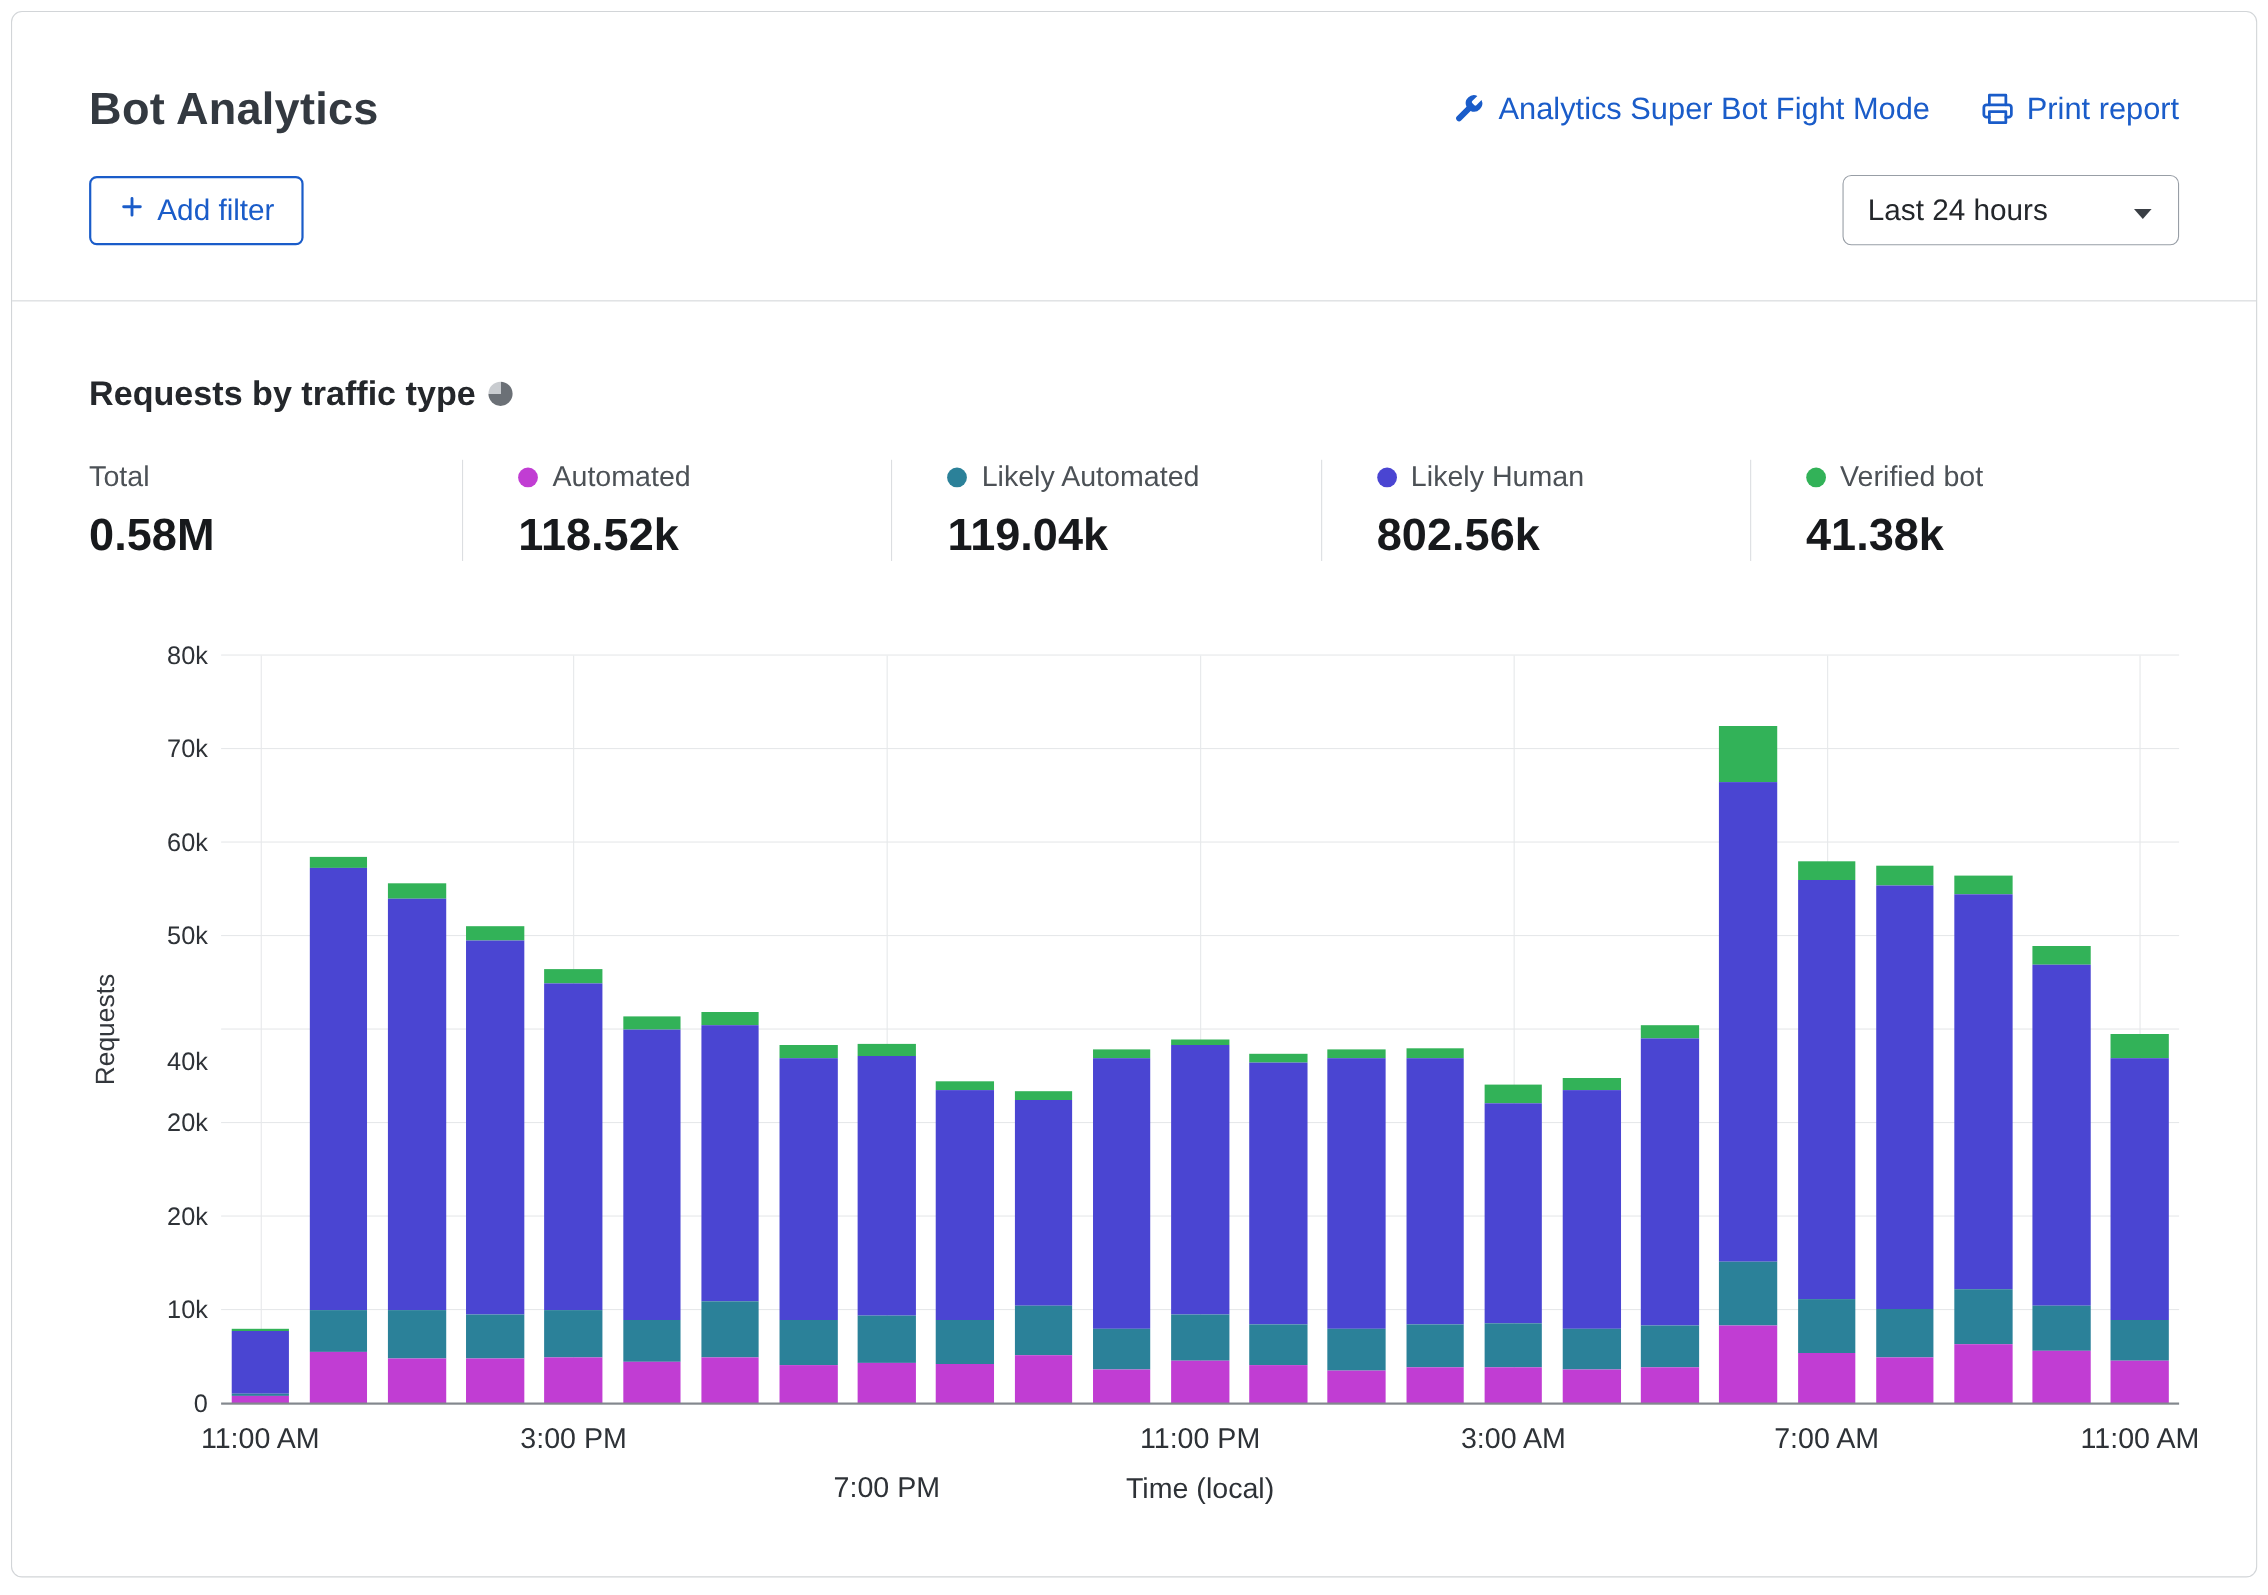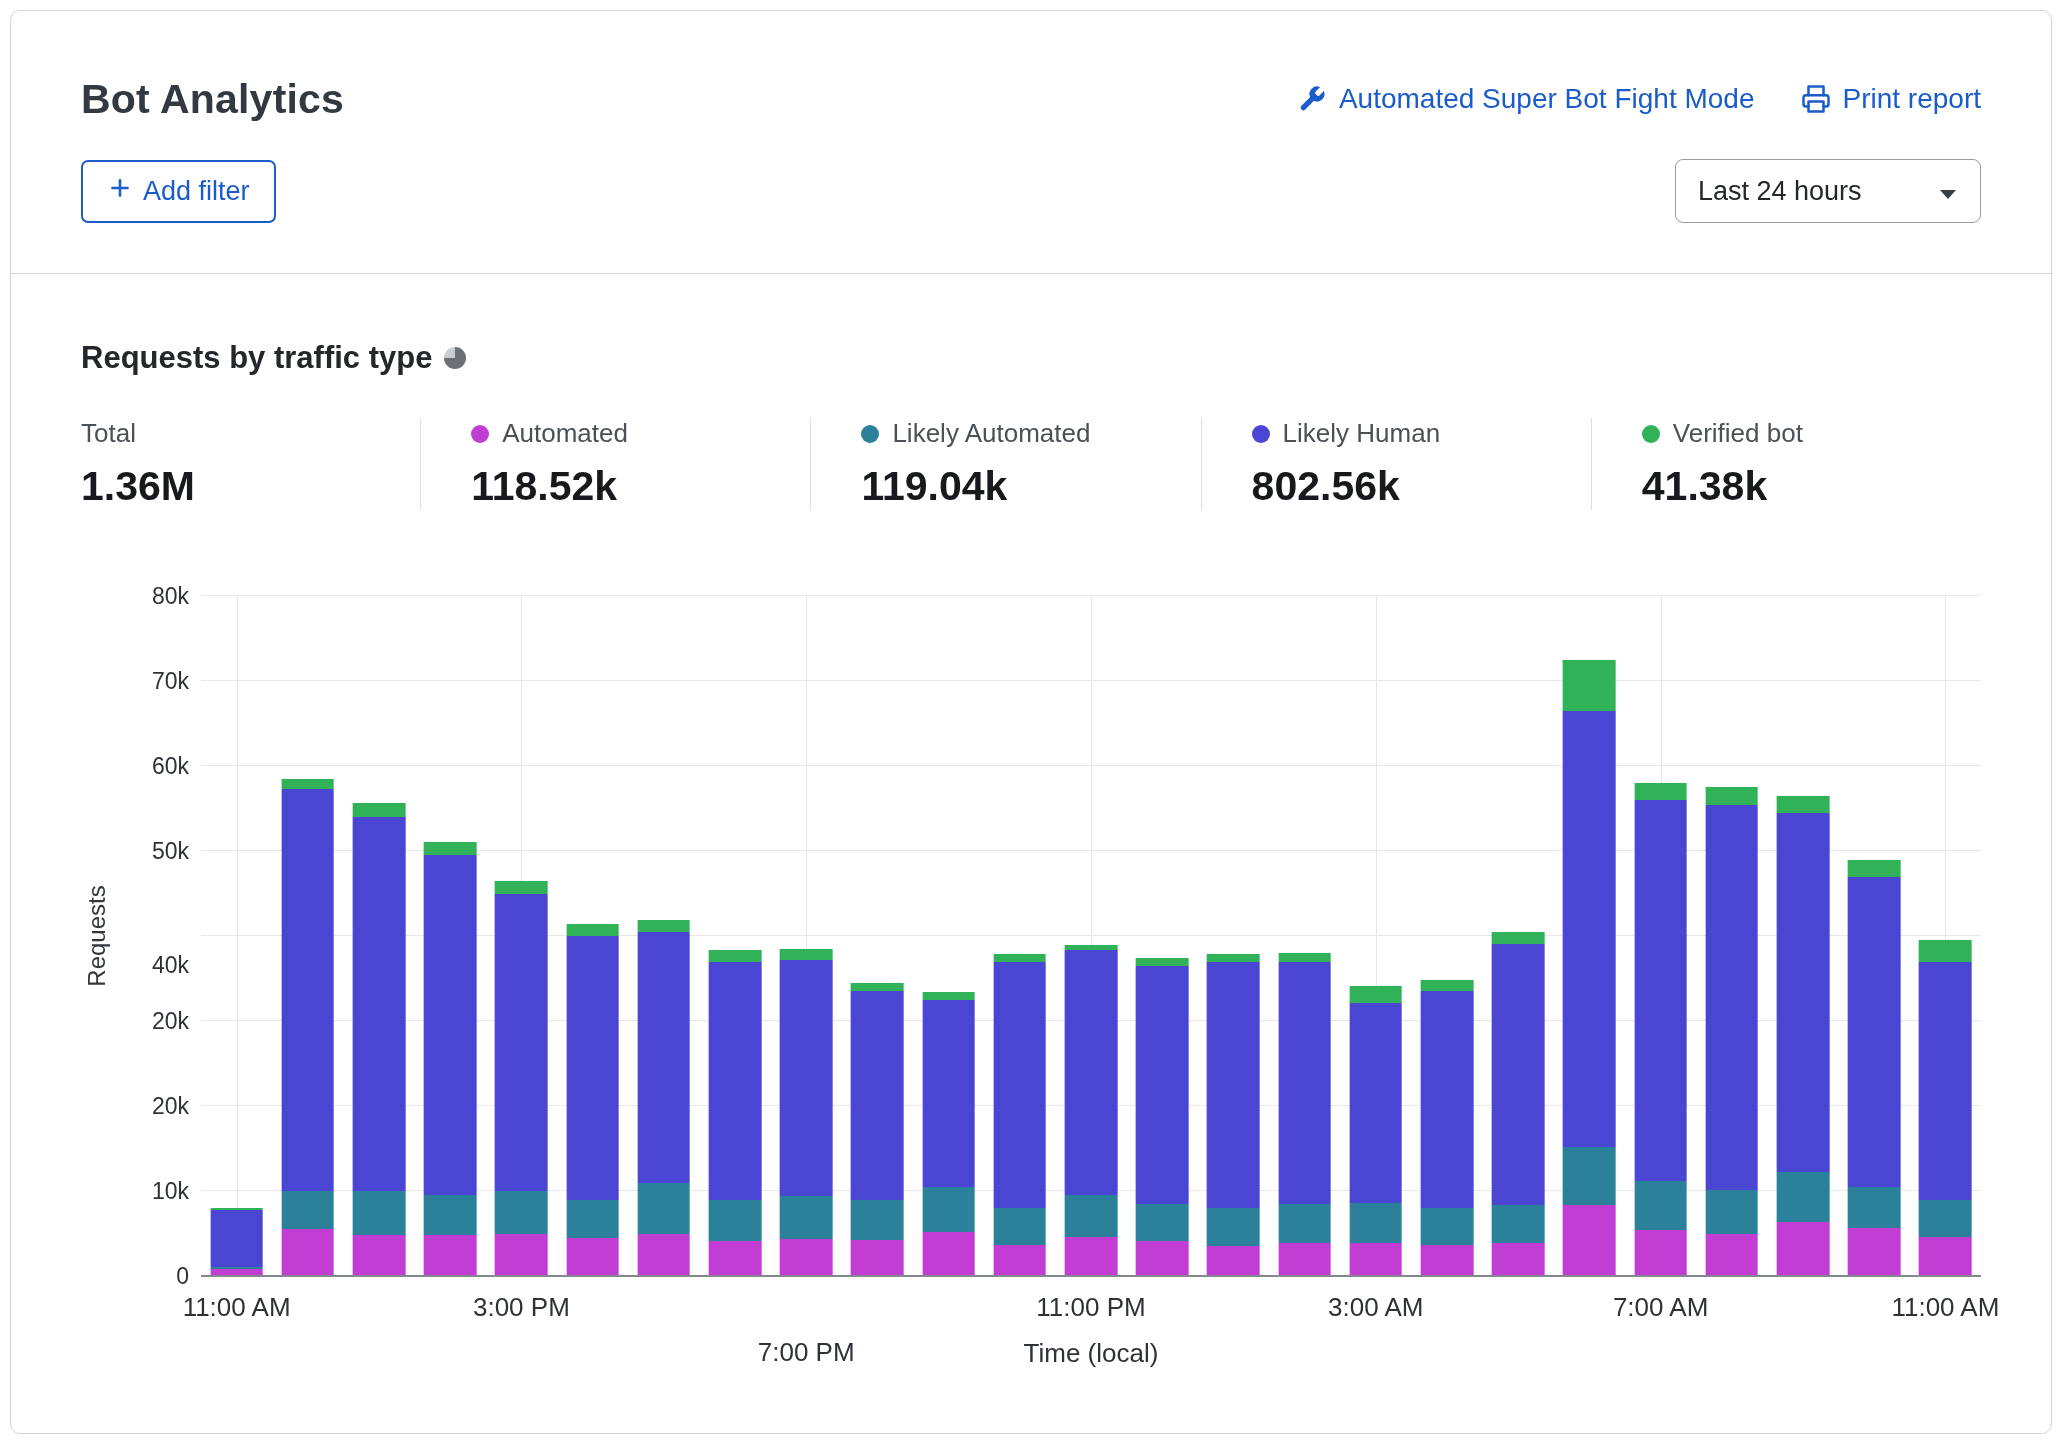--- a/index.html
+++ b/index.html
@@ -65,21 +65,21 @@
   <div class="card-header">
     <div class="header-row1">
       <div class="page-title">Bot Analytics</div>
       <div class="header-links">
         <a class="hlink">
           <span>
             <svg width="30" height="30" viewBox="0 0 24 24" fill="none" stroke="#1a5cc9" stroke-width="2" stroke-linecap="round" stroke-linejoin="round">
                 <path d="M14.7 6.3a1 1 0 0 0 0 1.4l1.6 1.6a1 1 0 0 0 1.4 0l3.77-3.77a6 6 0 0 1-7.94 7.94l-6.91 6.91a2.12 2.12 0 0 1-3-3l6.91-6.91a6 6 0 0 1 7.94-7.94l-3.76 3.76z" fill="#1a5cc9" stroke="none"></path>
               </svg>
           </span>
-          <span style="color:#1a5cc9">Automated Super Bot Fight Mode</span>
+          <span style="color:#1a5cc9">Analytics Super Bot Fight Mode</span>
         </a>
         <a class="hlink">
           <span>
             <svg width="30" height="30" viewBox="0 0 24 24" fill="none" stroke="#1a5cc9" stroke-width="2" stroke-linecap="round" stroke-linejoin="round">
                 <path d="M6 9V2h12v7"></path>
                 <path d="M6 18H4a2 2 0 0 1-2-2v-5a2 2 0 0 1 2-2h16a2 2 0 0 1 2 2v5a2 2 0 0 1-2 2h-2"></path>
                 <rect x="6" y="14" width="12" height="8"></rect>
               </svg>
           </span>
           <span style="color:#1a5cc9">Print report</span>
@@ -111,21 +111,21 @@
     <div class="section-title-row">
       <div class="section-title">Requests by traffic type</div>
       <span class="pie-icon"></span>
     </div>
 
     <div class="stats-row">
       <div class="stat">
         <div class="stat-label">
             <span>Total</span>
           </div>
-        <div class="stat-value">1.36M</div>
+        <div class="stat-value">0.58M</div>
       </div>
       <div class="stat">
         <div class="stat-label">
             <span class="dot" style="background: rgb(193, 61, 211);"></span>
             <span>Automated</span>
           </div>
         <div class="stat-value">118.52k</div>
       </div>
       <div class="stat">
         <div class="stat-label">

